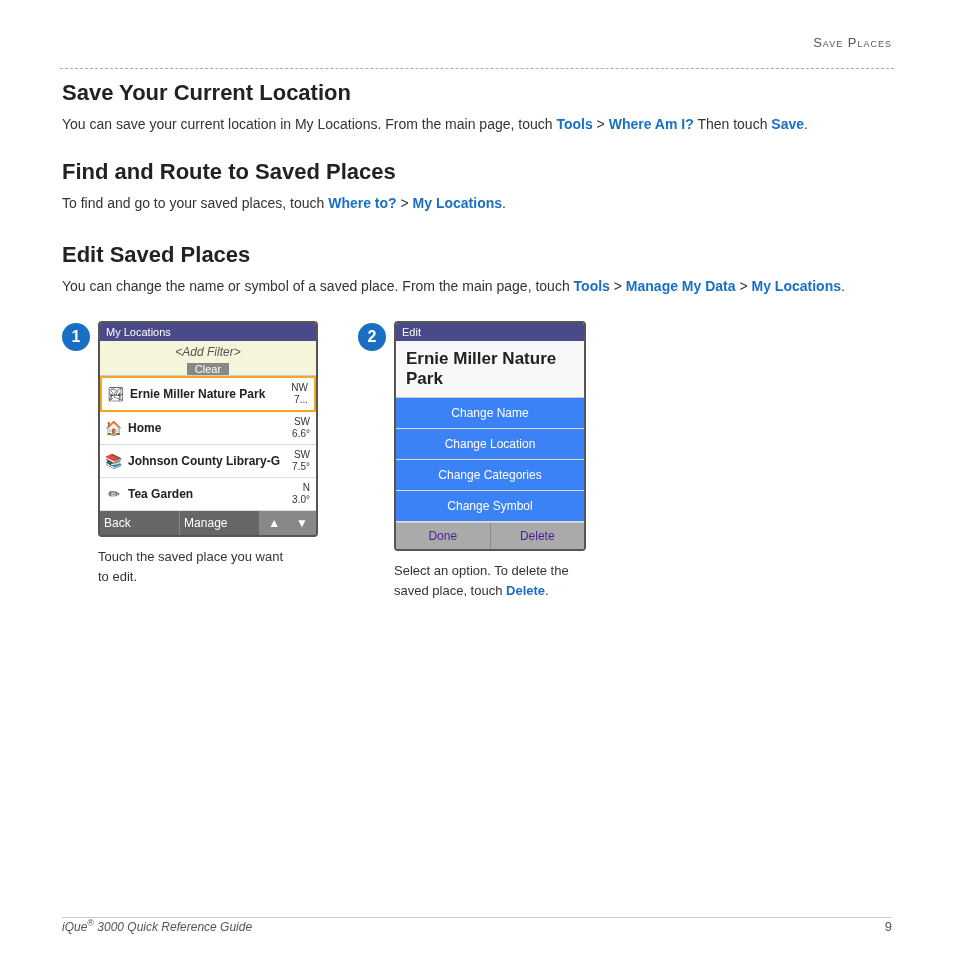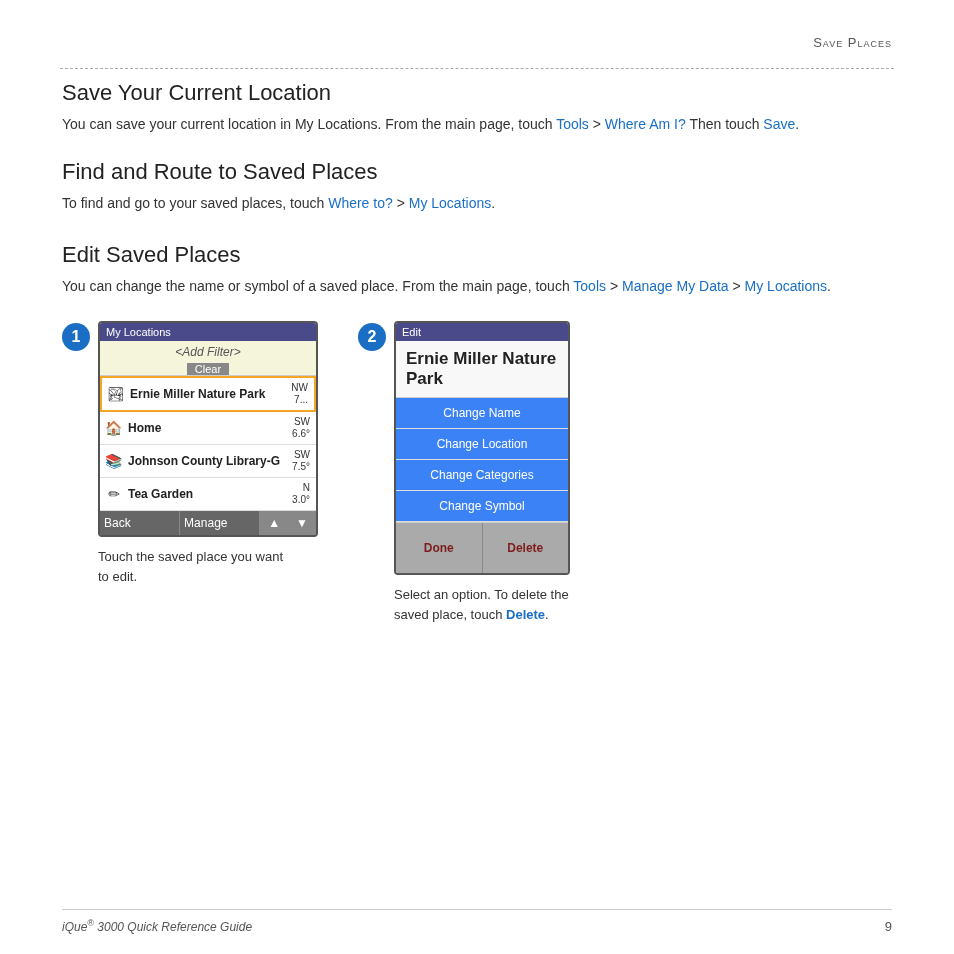--- a/index.html
+++ b/index.html
@@ -39,37 +39,37 @@
       position: absolute;
       top: 80px;
       left: 62px;
       right: 62px;
       bottom: 60px;
     }
 
     
     .section-heading {
       font-size: 22px;
-      font-weight: normal;
+      font-weight: bold;
       color: #222222;
       margin-bottom: 8px;
       margin-top: 0;
     }
 
     .section-body {
       font-size: 14px;
       line-height: 1.5;
       color: #333333;
       margin-bottom: 24px;
     }
 
     .section-body a, .link-blue {
       color: #1a6fc4;
       text-decoration: none;
-      font-weight: normal;
+      font-weight: bold;
     }
 
     .section2 { }
     .section3 { margin-top: 28px; }
 
     
     .screenshots {
       margin-top: 24px;
       display: flex;
       gap: 40px;
@@ -108,21 +108,21 @@
     .device-screen {
       width: 220px;
       border: 2px solid #555;
       border-radius: 4px;
       overflow: hidden;
       font-size: 12px;
       background: #e8e8e8;
     }
 
     .device-screen-2 {
-      width: 176px;
+      width: 192px;
       border: 2px solid #555;
       border-radius: 4px;
       overflow: hidden;
       font-size: 12px;
       background: #f0f0f0;
     }
 
     
     .screen1-header {
       background: #4a4a8a;
@@ -250,26 +250,25 @@
     }
 
     .screen2-footer {
       display: flex;
       border-top: 1px solid #ccc;
     }
 
     .screen2-footer-btn {
       flex: 1;
       background: #aaaaaa;
-      color: #7f1d1d;
+      color: #4c1d95;
       text-align: center;
-      padding: 18px;
+      padding: 6px;
       font-size: 12px;
       border-right: 1px solid #888;
-      font-weight: bold;
     }
 
     .screen2-footer-btn:last-child {
       border-right: none;
     }
 
     
     .caption {
       margin-top: 10px;
       margin-left: 36px;
@@ -287,21 +286,20 @@
     
     .page-footer {
       position: absolute;
       bottom: 20px;
       left: 62px;
       right: 62px;
       display: flex;
       justify-content: space-between;
       align-items: center;
       border-top: 1px solid #cccccc;
-      padding-top: 8px;
     }
 
     .footer-left {
       font-size: 12px;
       color: #555;
       font-style: italic;
     }
 
     .footer-right {
       font-size: 13px;

